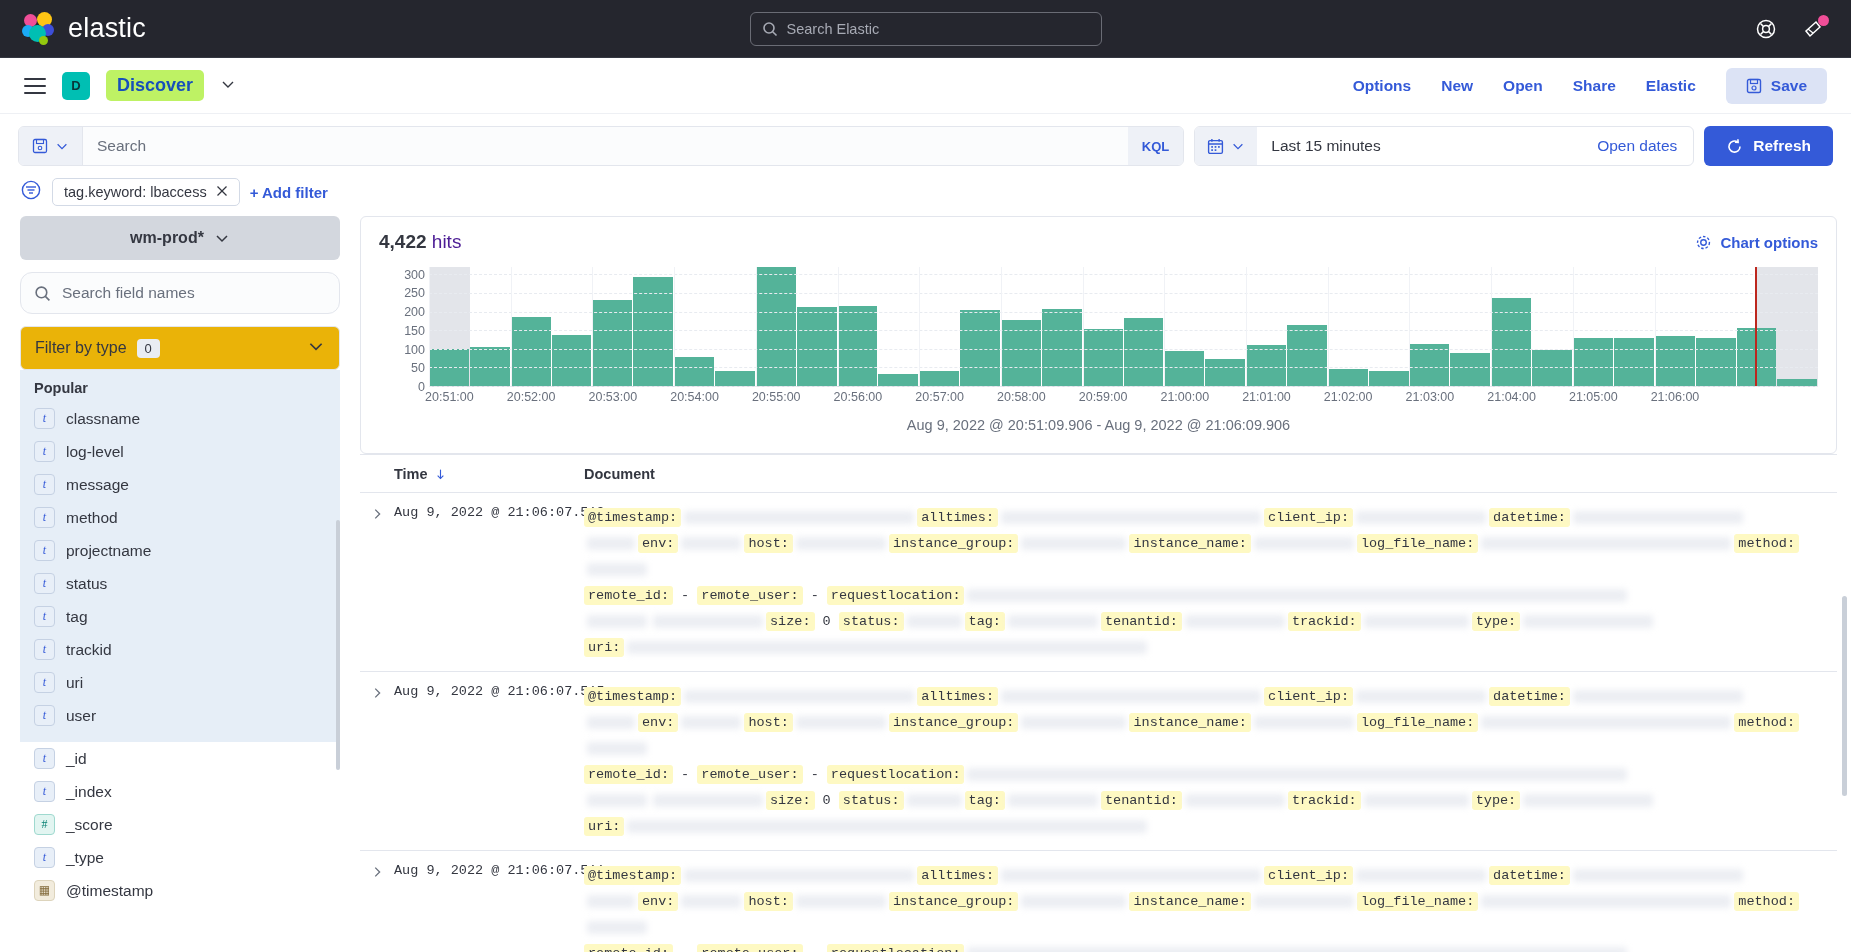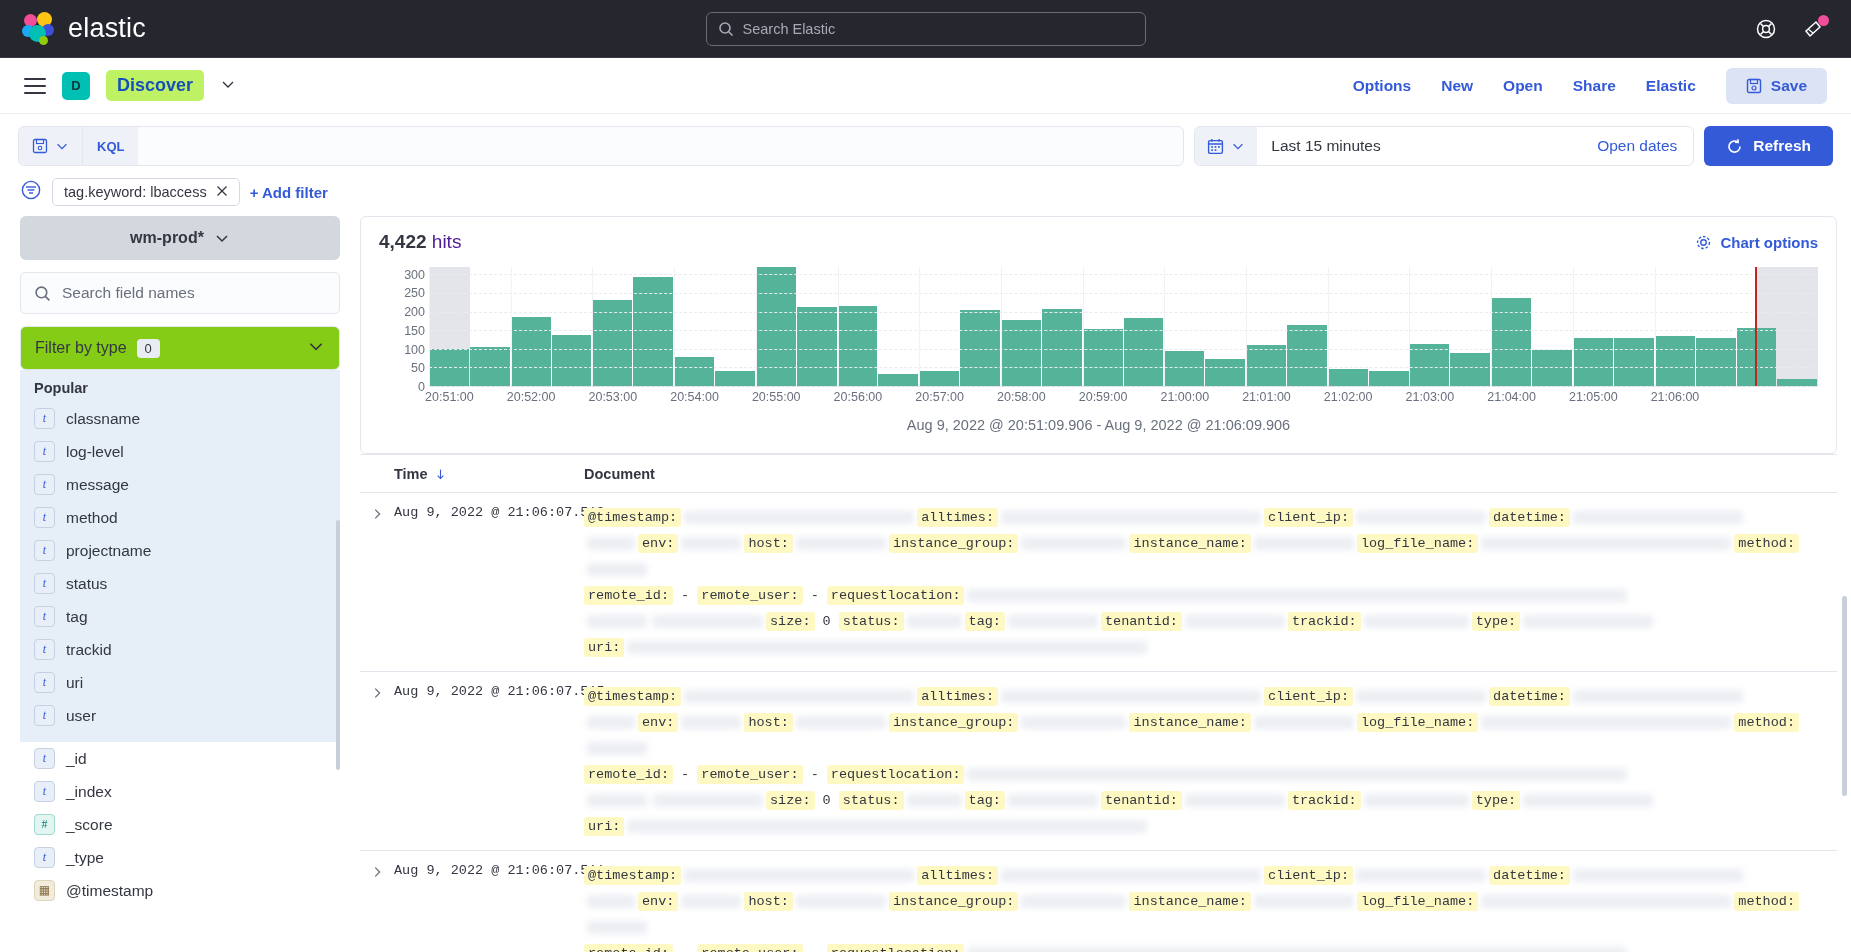--- a/index.html
+++ b/index.html
@@ -23,21 +23,21 @@
   .elastic-logo i { position: absolute; border-radius: 50%; display:block; }
   .el-a { width:13px;height:13px;background:#f04e98;left:2px;top:2px; }
   .el-b { width:15px;height:15px;background:#fec514;left:15px;top:0px; }
   .el-c { width:12px;height:12px;background:#1ba9f5;left:0px;top:13px; }
   .el-d { width:12px;height:12px;background:#3d4ed8;left:20px;top:12px; }
   .el-e { width:17px;height:17px;background:#00bfb3;left:7px;top:13px; }
   .el-f { width:9px;height:9px;background:#93c90e;left:17px;top:24px; }
 
   .global-search {
     position: absolute; left: 50%; transform: translateX(-50%);
-    width: 440px; height: 34px; border: 1px solid #6a6c75;
+    width: 352px; height: 34px; border: 1px solid #6a6c75;
     border-radius: 6px; display: flex; align-items: center;
     gap: 9px; padding: 0 11px; background: transparent;
   }
   .global-search .ph { color: #a7aab4; font-size: 14.5px; }
   .topbar-right {
     margin-left: auto; display: flex; align-items: center;
     gap: 26px; padding-right: 26px;
   }
   .ticon { position: relative; display:flex; align-items:center; }
   .badge-dot {
@@ -104,27 +104,27 @@
   
   .body { display: flex; height: calc(952px - 58px - 56px - 52px - 47px); }
 
   
   .sidebar { width: 360px; padding: 0 20px 0 20px; display: flex; flex-direction: column; }
   .index-select {
     background: #d3d7de; border-radius: 6px; height: 44px; display: flex;
     align-items: center; justify-content: center; gap: 10px; font-weight: 700; font-size: 16px;
   }
   .field-search {
-    margin-top: 12px; height: 42px; border: 1px solid #e3e6ed; border-radius: 5px;
+    margin-top: 12px; height: 42px; border: 1px solid #e3e6ed; border-radius: 12px;
     display: flex; align-items: center; gap: 11px; padding: 0 13px; background: #fbfcfd;
   }
   .field-search .ph { color: #69707d; font-size: 15.5px; }
   .filter-type {
     margin-top: 12px; height: 44px; border: 1px solid #e3e6ed; border-radius: 6px;
-    display: flex; align-items: center; padding: 0 14px; background: #84cc16;
+    display: flex; align-items: center; padding: 0 14px; background: #eab308;
   }
   .filter-type .lbl { font-size: 16px; }
   .count-chip {
     background: #e9edf3; border-radius: 4px; padding: 2px 8px; font-size: 13px;
     margin-left: 10px; color: #343741;
   }
   .chev-right { margin-left: auto; }
   .avail-hdr { display:flex; align-items:center; gap: 10px; padding: 14px 2px 8px 2px; }
   .avail-hdr .t { font-weight: 700; font-size: 15.5px; }
   .avail-count { margin-left:auto; background:#e9edf3; border-radius:4px; padding:2px 8px; font-size:13px; }
@@ -272,20 +272,23 @@
   <div class="qb-left">
     <div class="saved-q">
       <svg width="16" height="16" viewBox="0 0 16 16">
         <rect x="1.5" y="1.5" width="13" height="13" rx="1.5" fill="none" stroke="#345ad8" stroke-width="1.3"></rect>
         <rect x="4.5" y="1.5" width="7" height="4" fill="none" stroke="#345ad8" stroke-width="1.1"></rect>
         <circle cx="8" cy="10" r="1.8" fill="none" stroke="#345ad8" stroke-width="1.1"></circle>
       </svg>
       <svg width="14" height="14" viewBox="0 0 16 16">
         <path d="M3 6 L8 11 L13 6" fill="none" stroke="#345ad8" stroke-width="1.4"></path>
       </svg>
+    </div>
+    <div class="q-input">
+      <span class="ph">Search</span>
     </div>
     <div class="kql-btn">KQL</div>
   </div>
 
   <div class="date-group">
     <div class="cal-btn">
       <svg width="17" height="17" viewBox="0 0 16 16">
         <rect x="1.5" y="2.5" width="13" height="12" rx="1.3" fill="none" stroke="#345ad8" stroke-width="1.3"></rect>
         <line x1="1.5" y1="5.6" x2="14.5" y2="5.6" stroke="#345ad8" stroke-width="1.3"></line>
         <line x1="4.6" y1="1" x2="4.6" y2="3.6" stroke="#345ad8" stroke-width="1.3"></line>

